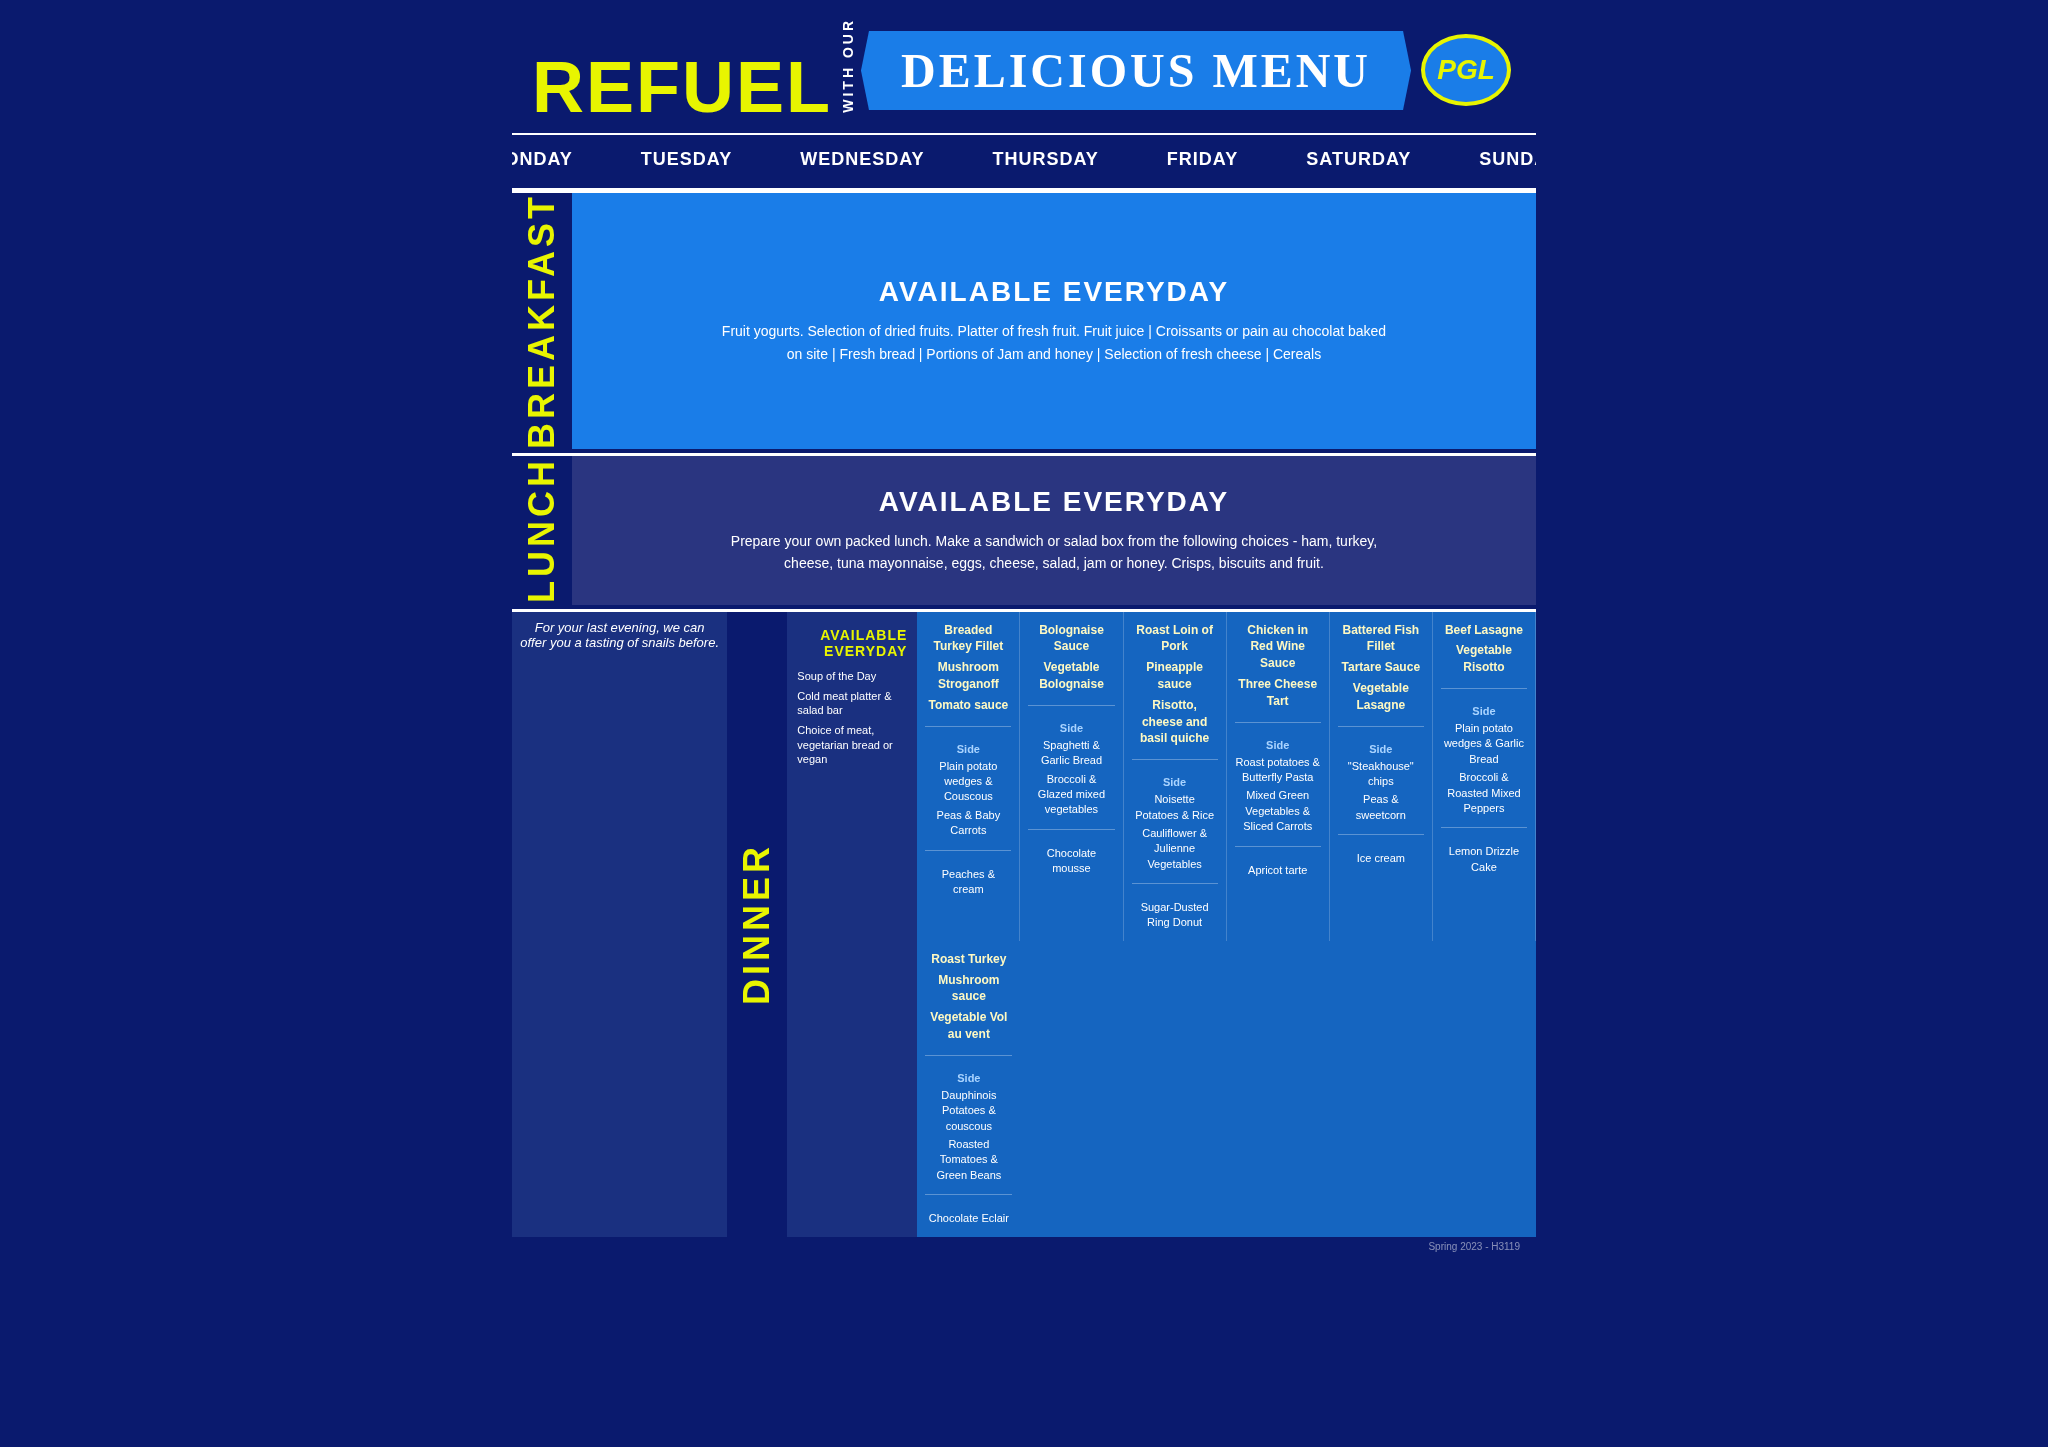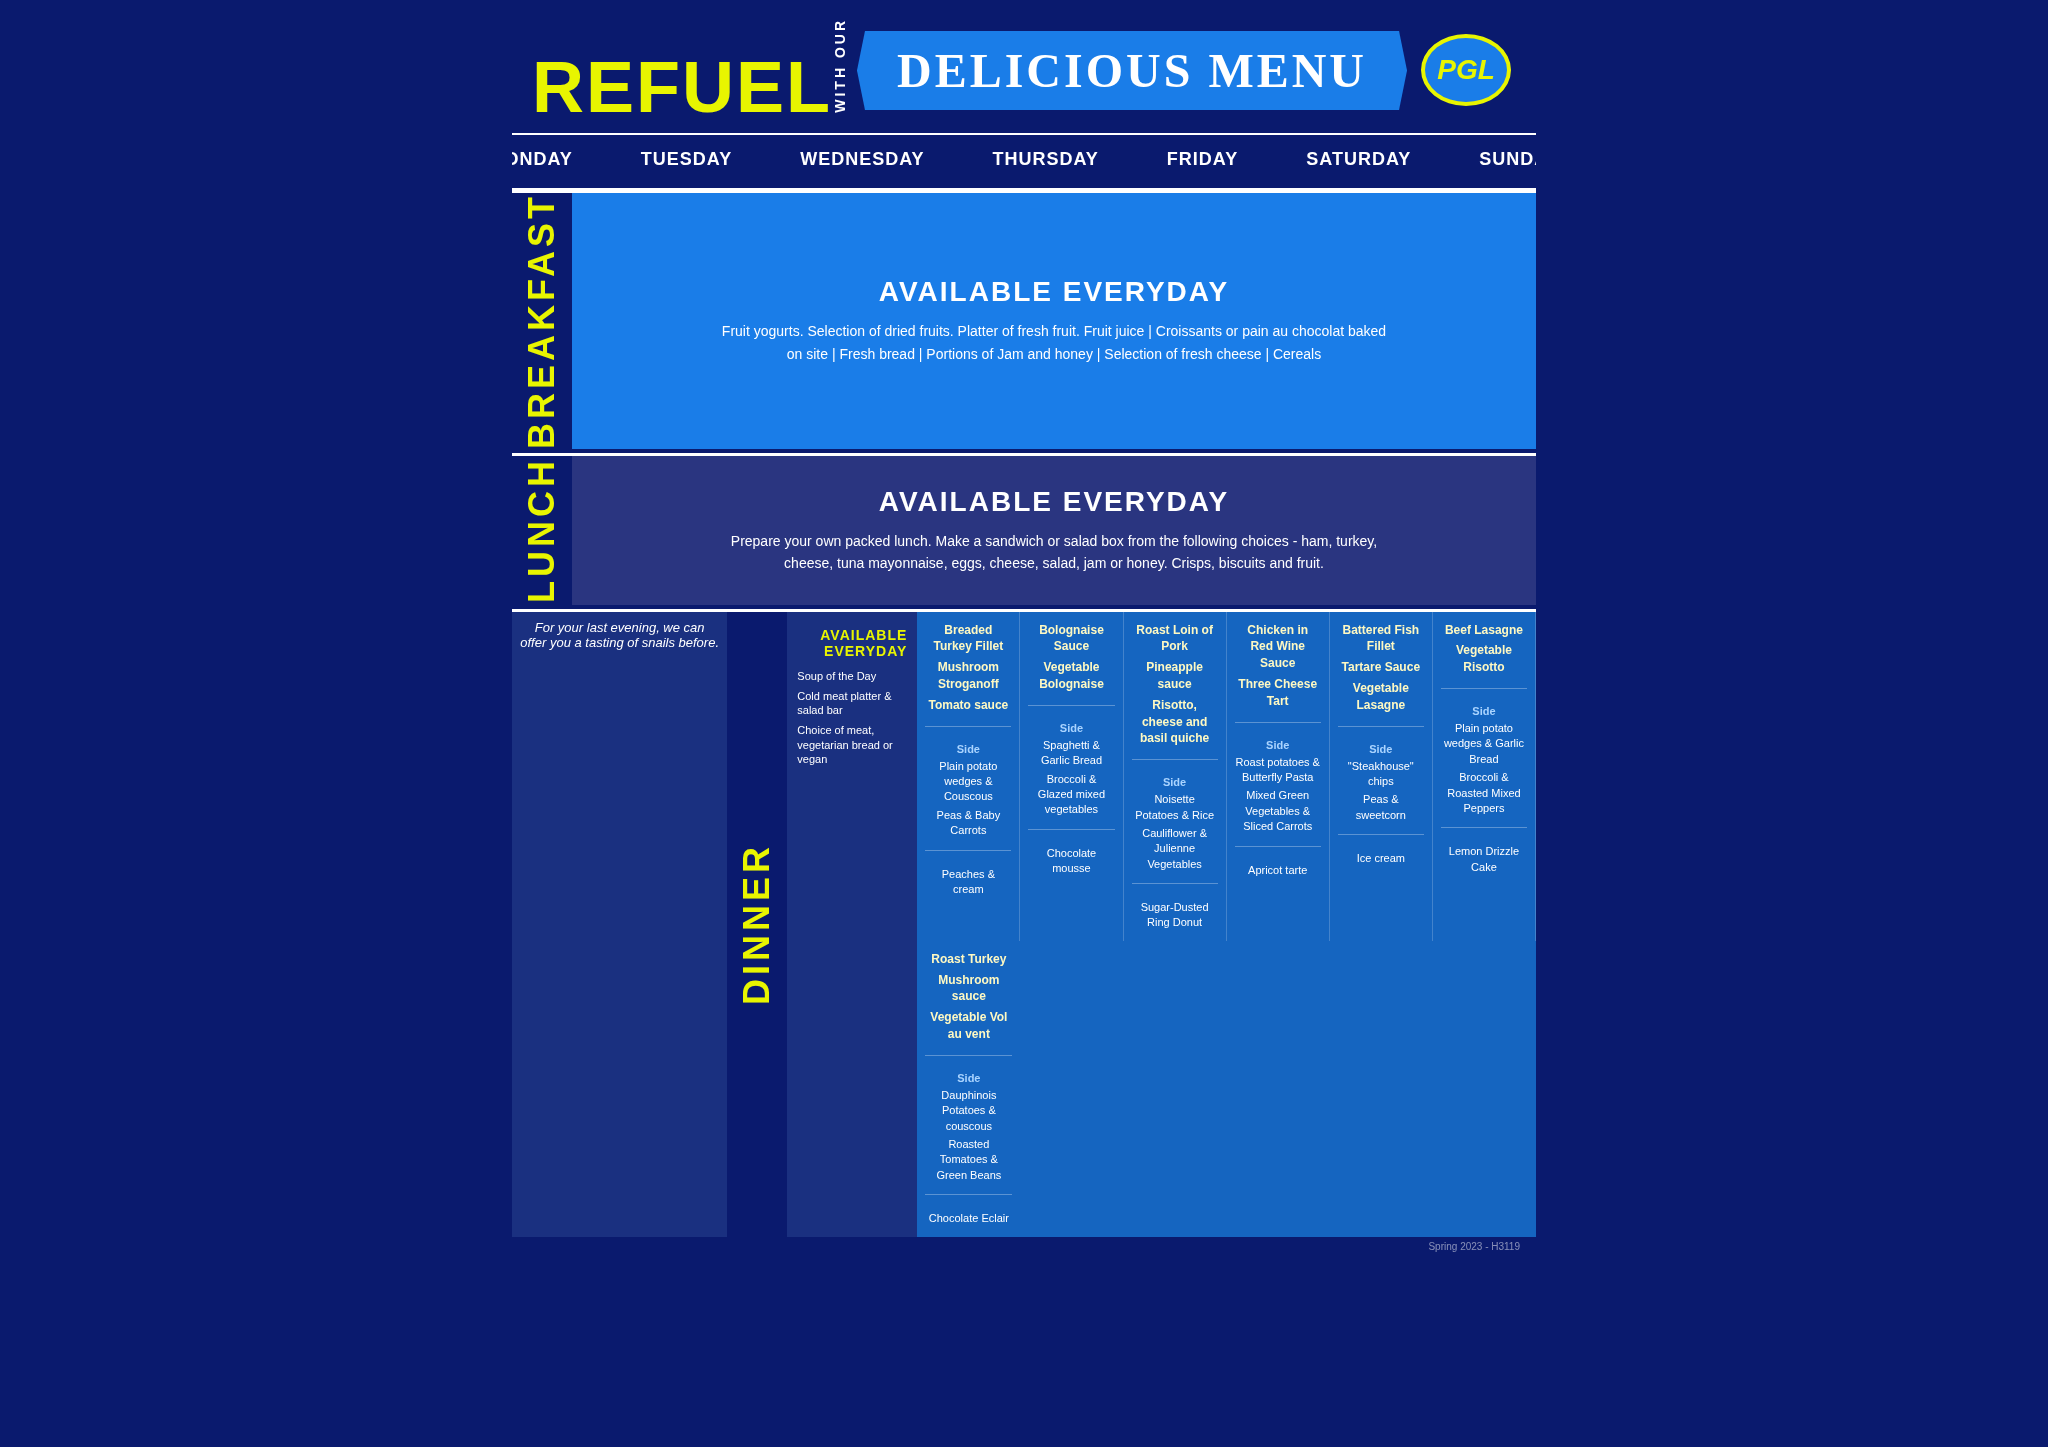--- a/index.html
+++ b/index.html
@@ -15,21 +15,21 @@
     .header {
       background-color: #0a1a6e;
       padding: 18px 20px 10px 20px;
       display: flex;
       align-items: center;
       justify-content: space-between;
     }
     .refuel-logo {
       display: flex;
       align-items: flex-end;
-      gap: 0;
+      gap: 8px;
     }
     .refuel-text {
       font-size: 72px;
       font-weight: 900;
       color: #e8f500;
       font-family: Impact, Arial Black, sans-serif;
       text-transform: uppercase;
       letter-spacing: 2px;
       line-height: 1;
     }

